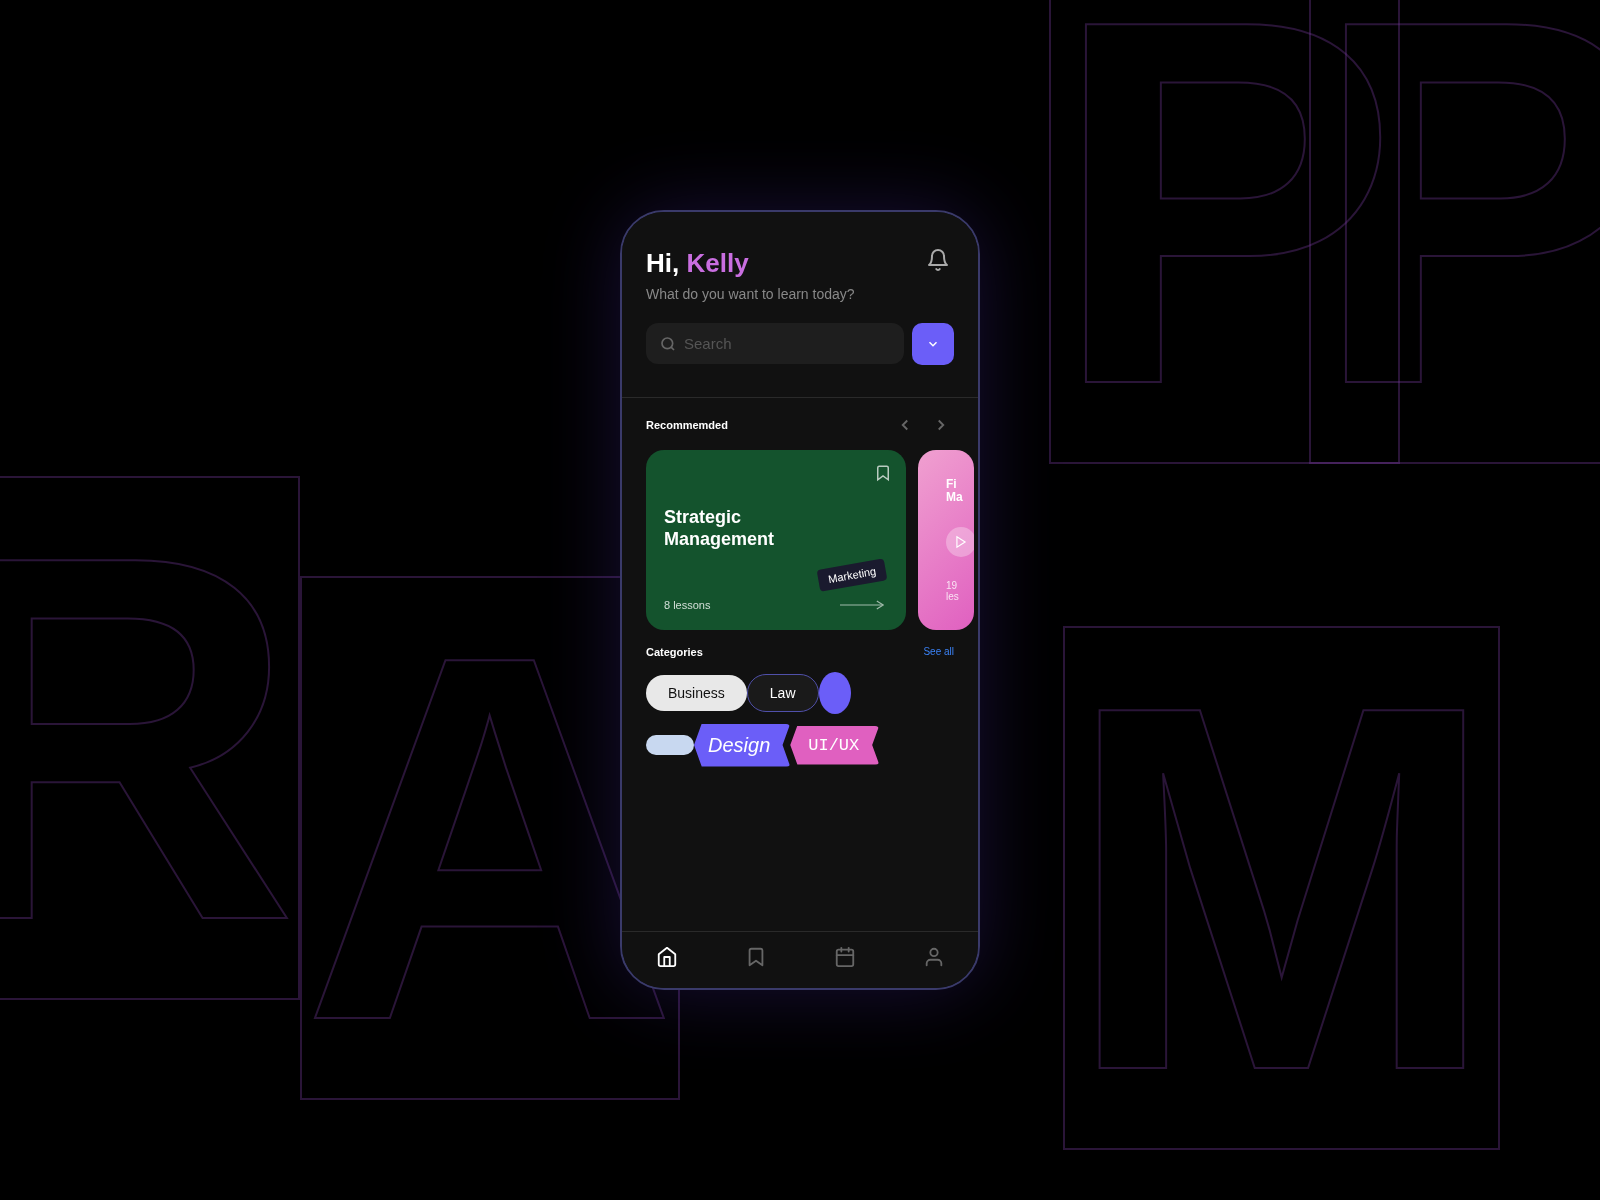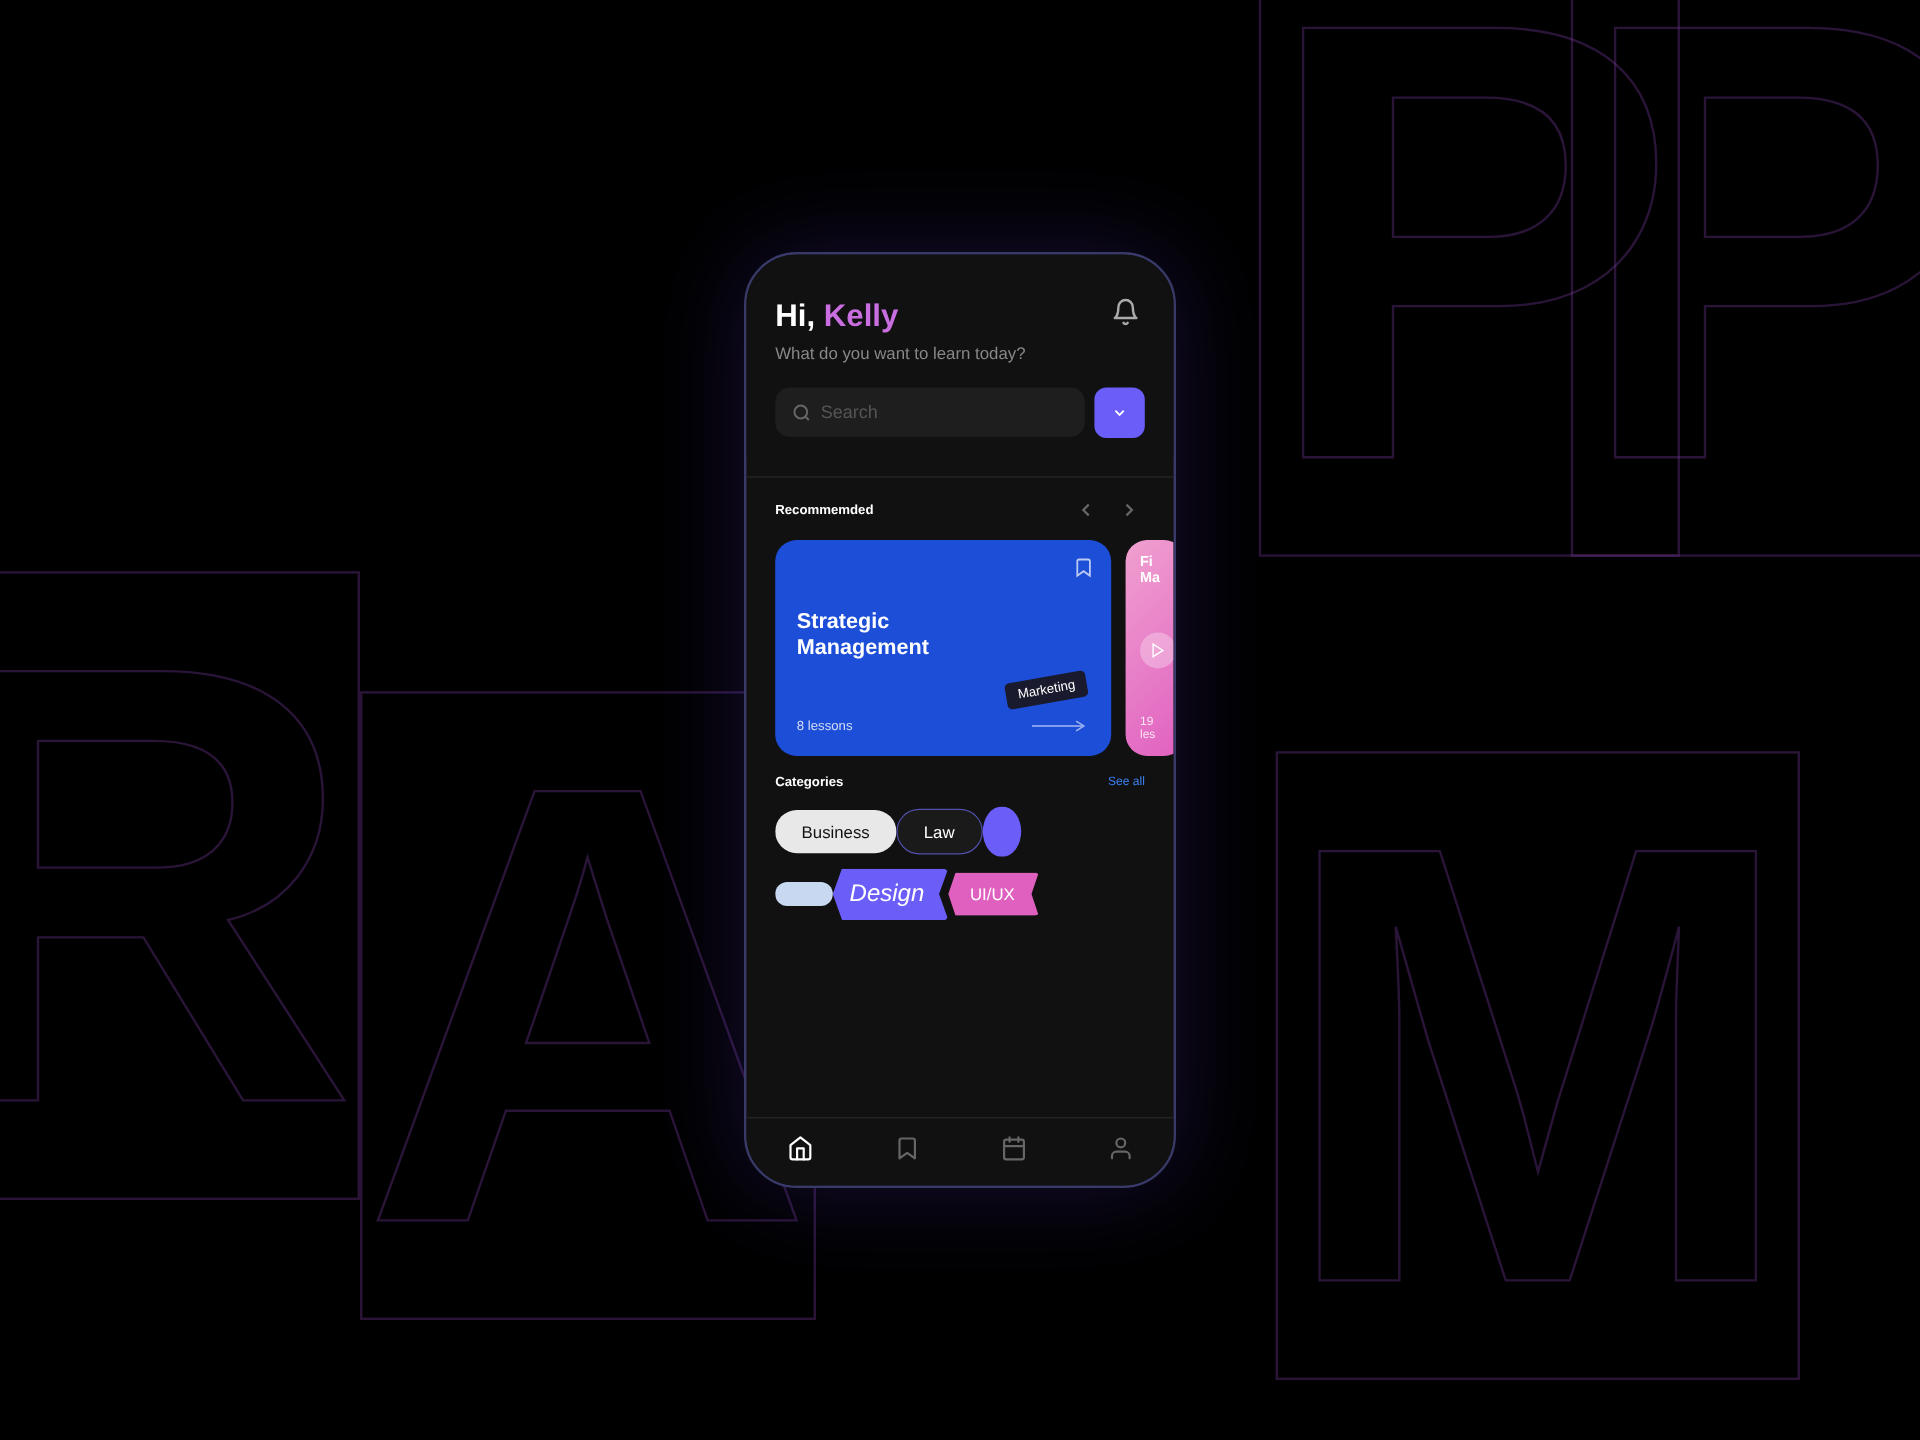--- a/index.html
+++ b/index.html
@@ -193,32 +193,32 @@
       padding: 18px;
       position: relative;
       flex-shrink: 0;
       display: flex;
       flex-direction: column;
       justify-content: space-between;
       overflow: hidden;
     }
 
     .card-main {
-      width: 280px;
+      width: 260px;
       height: 180px;
-      background: #1d4ed8;
+      background: #14532d;
     }
 
     .card-peek {
       width: 50px;
       height: 180px;
       background: linear-gradient(135deg, #f0a0d0, #e060c0);
       border-radius: 18px;
       flex-shrink: 0;
-      padding: 12px;
+      padding: 28px;
       display: flex;
       flex-direction: column;
       justify-content: space-between;
       overflow: hidden;
     }
 
     .card-title {
       font-size: 18px;
       font-weight: 800;
       color: #fff;
@@ -471,21 +471,21 @@
         <div class="chip chip-dark-outline">Law</div>
         <div style="width:32px;height:42px;background:#6b5ef8;border-radius:50%;flex-shrink:0;"></div>
       </div>
 
       <div class="category-chips-row">
         <div class="chip chip-light-partial" style="width:48px;overflow:hidden;padding:10px 10px;"></div>
         <div style="display:flex;align-items:center;background:#6b5ef8;padding:10px 20px 10px 14px;border-radius:4px;position:relative;clip-path:polygon(8% 0%, 100% 0%, 92% 50%, 100% 100%, 8% 100%, 0% 50%);cursor:pointer;">
           <span style="color:#fff;font-size:20px;font-weight:500;font-style:italic;">Design</span>
         </div>
         <div style="display:flex;align-items:center;background:#e060c0;padding:10px 20px 10px 18px;border-radius:4px;position:relative;clip-path:polygon(8% 0%, 100% 0%, 92% 50%, 100% 100%, 8% 100%, 0% 50%);cursor:pointer;">
-          <span style="color:#fff;font-size:14px;font-weight:500;">UI/UX</span>
+          <span style="color:#fff;font-size:17px;font-weight:500;font-family:Liberation Mono, monospace;">UI/UX</span>
         </div>
       </div>
     </div>
 
     <div style="flex:1;"></div>
 
     <div class="bottom-nav">
       <div class="nav-item active">
         <svg width="22" height="22" viewBox="0 0 24 24" fill="none" stroke="#fff" stroke-width="2" stroke-linecap="round" stroke-linejoin="round">
           <path d="M3 9l9-7 9 7v11a2 2 0 0 1-2 2H5a2 2 0 0 1-2-2z"></path>

